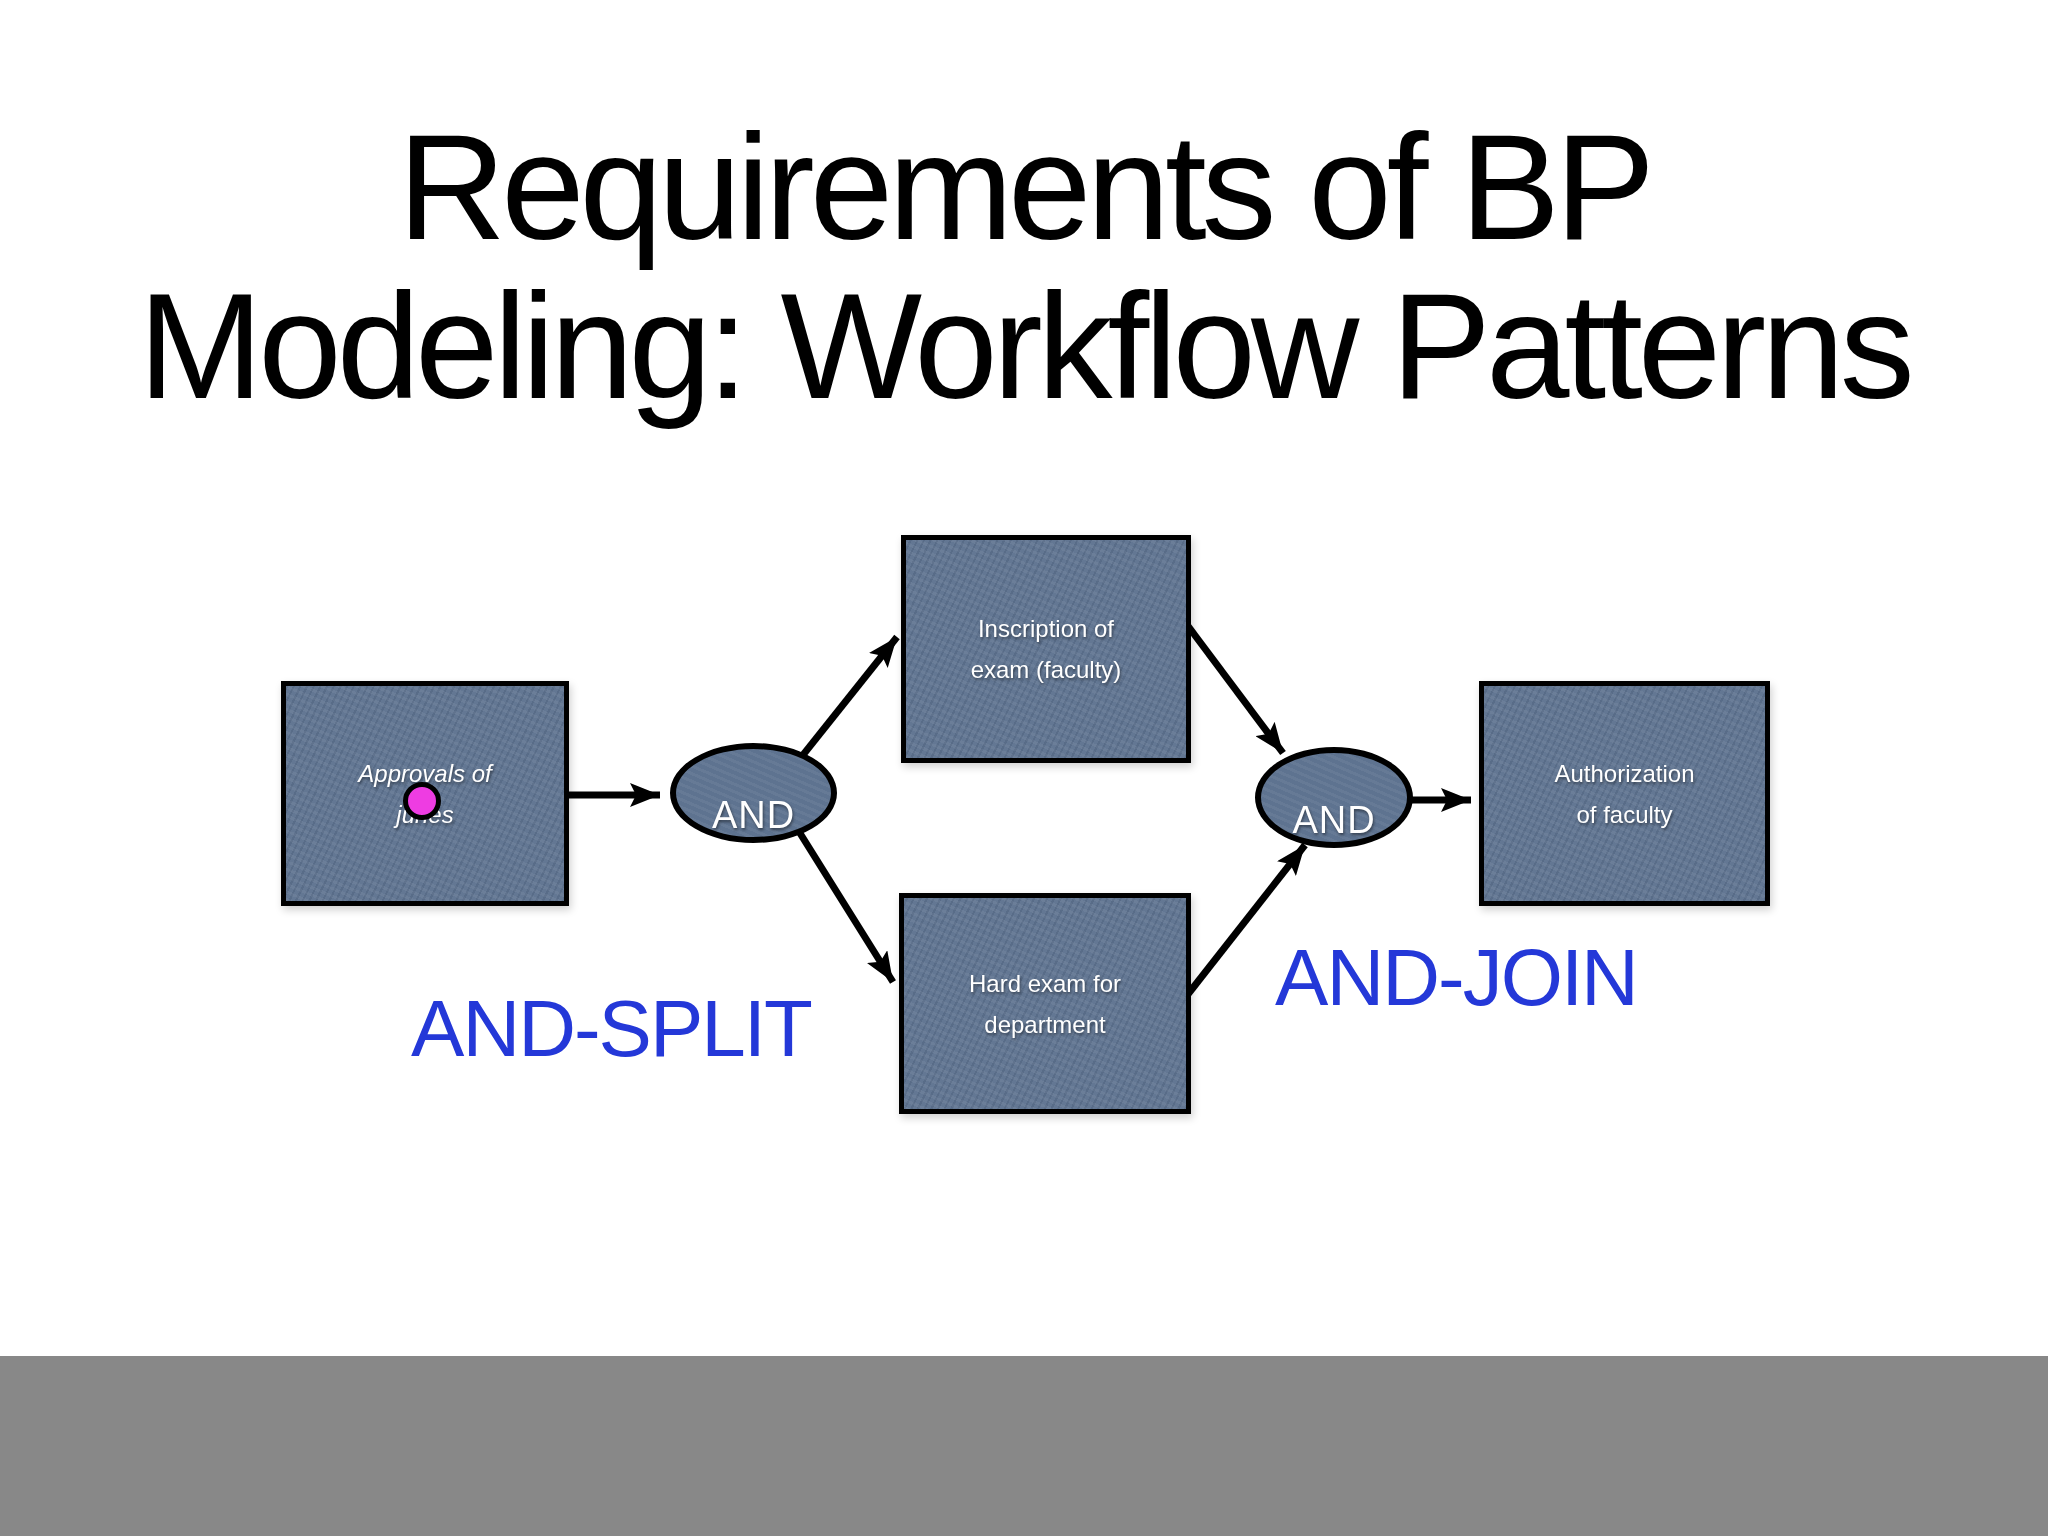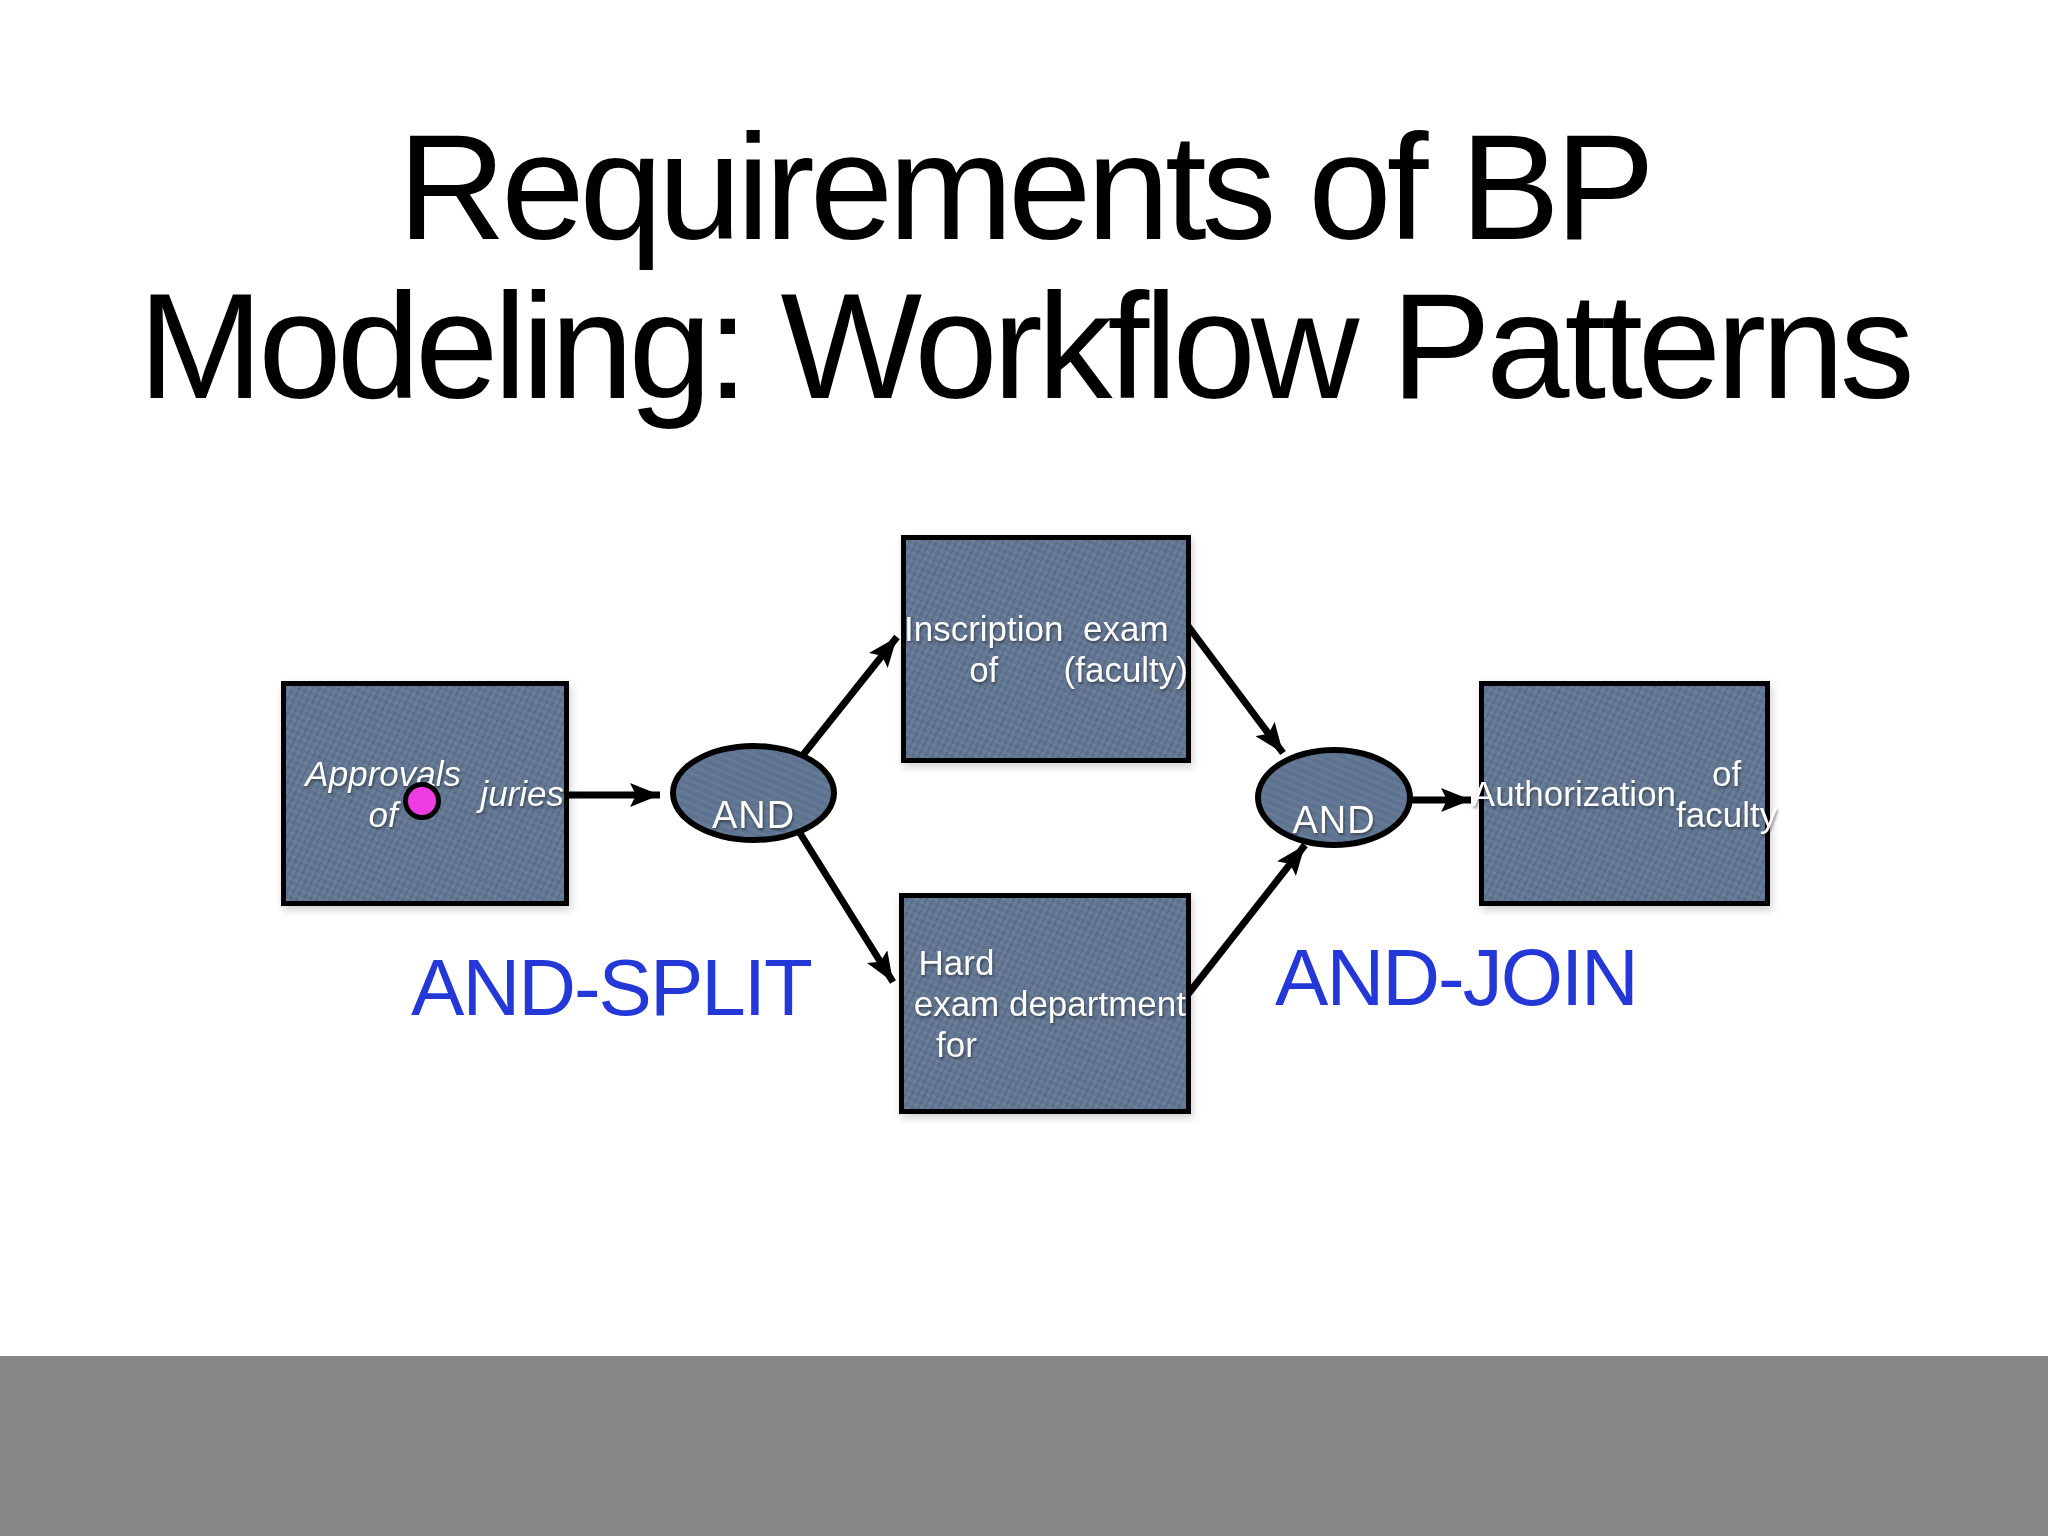--- a/index.html
+++ b/index.html
@@ -26,23 +26,23 @@
   }
   .arrow-line{stroke:var(--arrow,#000);stroke-width:7;fill:none;}
   .node{
     position:absolute;z-index:2;
     background:
       repeating-linear-gradient(23deg, rgba(255,255,255,0.05) 0 3px, rgba(0,0,0,0.00) 3px 7px),
       repeating-linear-gradient(-64deg, rgba(0,0,0,0.06) 0 2px, rgba(255,255,255,0.03) 2px 6px),
       var(--node-fill,#5e7390);
     border:5px solid #000;
     box-sizing:border-box;
-    display:flex;flex-direction:row;align-items:center;justify-content:center;
+    display:flex;flex-direction:column;align-items:center;justify-content:center;
     color:#fff;
-    font-size:35px;line-height:41px;
+    font-size:24px;line-height:41px;
     text-align:center;
     text-shadow:1px 2px 3px rgba(0,0,0,0.45);
     box-shadow:2px 4px 8px rgba(0,0,0,0.18);
   }
   .gateway{
     position:absolute;z-index:2;
     background:
       repeating-linear-gradient(23deg, rgba(255,255,255,0.05) 0 3px, rgba(0,0,0,0.00) 3px 7px),
       var(--node-fill,#5e7390);
     border:6px solid #000;
@@ -120,21 +120,21 @@
   </div>
 
   <div class="gateway" style="left:670px;top:743px;width:167px;height:100px;">
     <span>AND</span>
   </div>
 
   <div class="gateway" style="left:1255px;top:747px;width:158px;height:101px;">
     <span>AND</span>
   </div>
 
-  <div class="annotation" style="left:611px;top:988px;">AND-SPLIT</div>
+  <div class="annotation" style="left:611px;top:1029px;">AND-SPLIT</div>
 
   <div class="annotation" style="left:1445px;top:978px;margin-left:11px;">AND-JOIN</div>
 
   <div class="pointer-dot" style="left:403px;top:782px;"></div>
 
   <div class="page-number">20</div>
 
 </div>
 
 </body></html>

